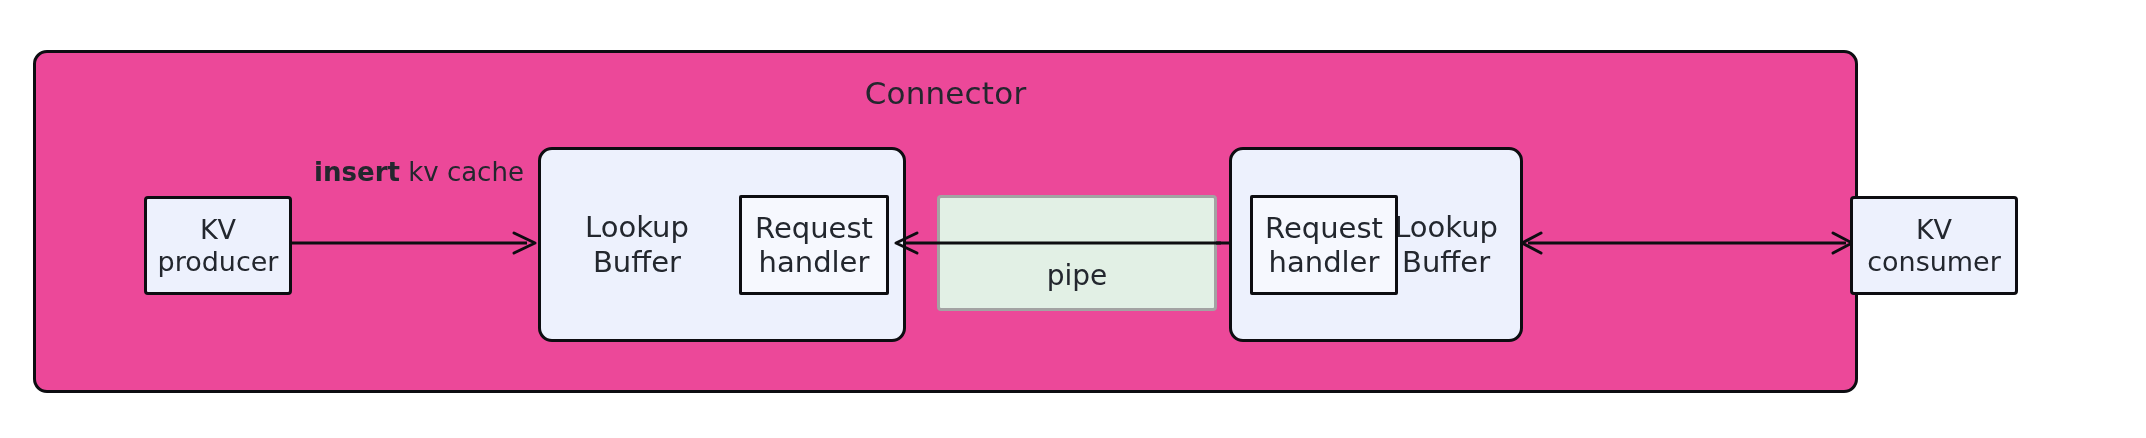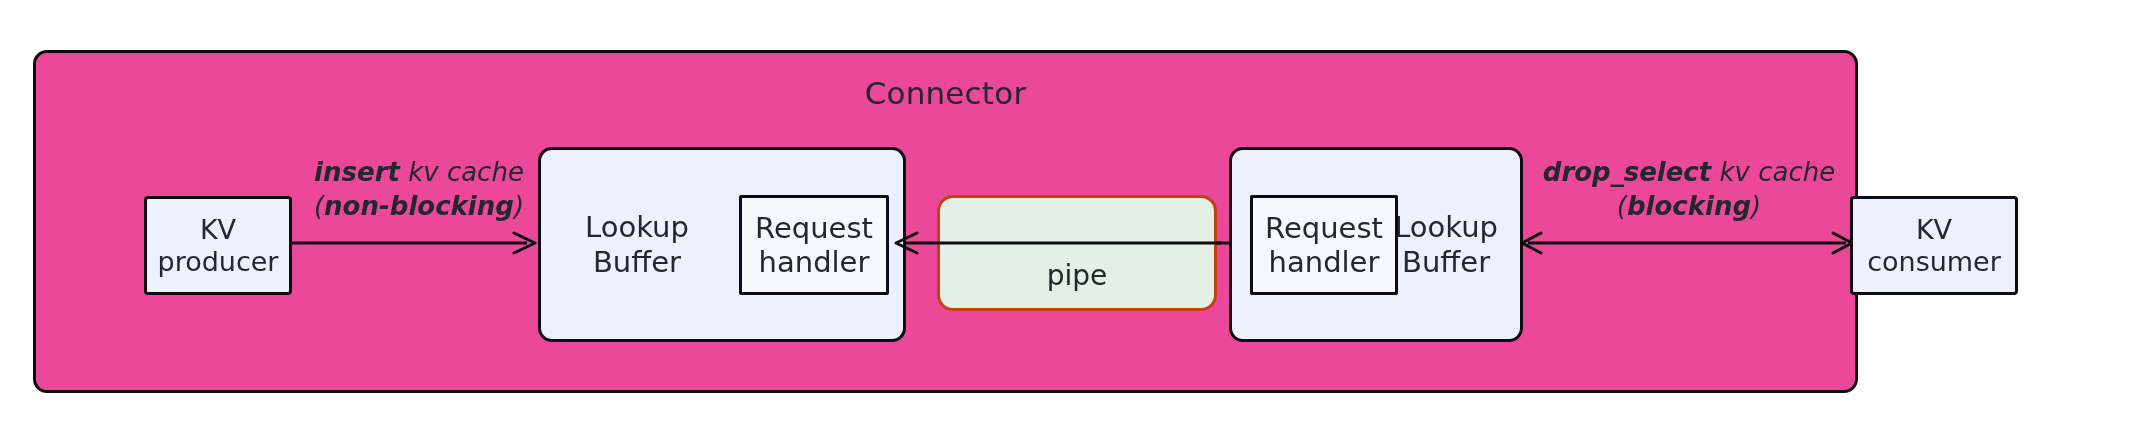--- a/index.html
+++ b/index.html
@@ -132,22 +132,22 @@
   }
 
   
   #pipe-box {
     position: absolute;
     left: 937px;
     top: 195px;
     width: 280px;
     height: 116px;
     box-sizing: border-box;
-    border: 3px solid #c2410c;
-    border-radius: 16px;
+    border: 3px solid #a3a3a3;
+    border-radius: 4px;
     background: #e2f0e5;
   }
   #pipe-box .pipe-label {
     position: absolute;
     left: 0;
     top: 61px;
     width: 100%;
     text-align: center;
     font-size: 28px;
     color: #23272e;
@@ -171,21 +171,21 @@
 
   
   .edge-label {
     position: absolute;
     text-align: center;
     font-size: 26px;
     color: #23272e;
     line-height: 1.30;
   }
   .edge-label .strong { font-weight: bold; }
-  .edge-label .line { display: block; white-space: nowrap; font-style: italic; }
+  .edge-label .line { display: block; white-space: nowrap; }
 
   #label-insert {
     left: 290px;
     top: 156px;
     width: 258px;
   }
   #label-drop-select {
     left: 1530px;
     top: 156px;
     width: 318px;
@@ -200,21 +200,20 @@
     <div class="connector-title">Connector</div>
   </div>
 
   <div class="node" id="kv-producer">
     <span class="label">KV
 producer</span>
   </div>
 
   <div class="edge-label" id="label-insert">
     <span class="line"><span class="strong">insert</span><span> kv cache</span></span>
-    <span class="line"><span>(</span><span class="strong">non-blocking</span><span>)</span></span>
   </div>
 
   <svg class="arrow-svg" style="left:292px; top:228px;" width="250" height="30" viewBox="0 0 250 30">
     <line x1="0" y1="15" x2="235" y2="15" stroke="#0d0d11" stroke-width="3"></line>
     <polyline points="222,5 243,15 222,25" fill="none" stroke="#0d0d11" stroke-width="3" stroke-linecap="round" stroke-linejoin="round"></polyline>
   </svg>
 
   <div class="node" id="lookup-buffer-left">
     <span class="label">Lookup
 Buffer</span>
@@ -244,24 +243,20 @@
 
   <div class="node" id="lookup-buffer-right">
     <span class="label">Lookup
 Buffer</span>
   </div>
   <div class="request-handler" id="request-handler-right">
     <span class="label">Request
 handler</span>
   </div>
 
-  <div class="edge-label" id="label-drop-select">
-    <span class="line"><span class="strong">drop_select</span><span> kv cache</span></span>
-    <span class="line"><span>(</span><span class="strong">blocking</span><span>)</span></span>
-  </div>
 
   <svg class="arrow-svg" style="left:1520px; top:228px;" width="334" height="30" viewBox="0 0 334 30">
     <line x1="8" y1="15" x2="326" y2="15" stroke="#0d0d11" stroke-width="3"></line>
     <polyline points="21,5 2,15 21,25" fill="none" stroke="#0d0d11" stroke-width="3" stroke-linecap="round" stroke-linejoin="round"></polyline>
     <polyline points="313,5 332,15 313,25" fill="none" stroke="#0d0d11" stroke-width="3" stroke-linecap="round" stroke-linejoin="round"></polyline>
   </svg>
 
   <div class="node" id="kv-consumer">
     <span class="label">KV
 consumer</span>

